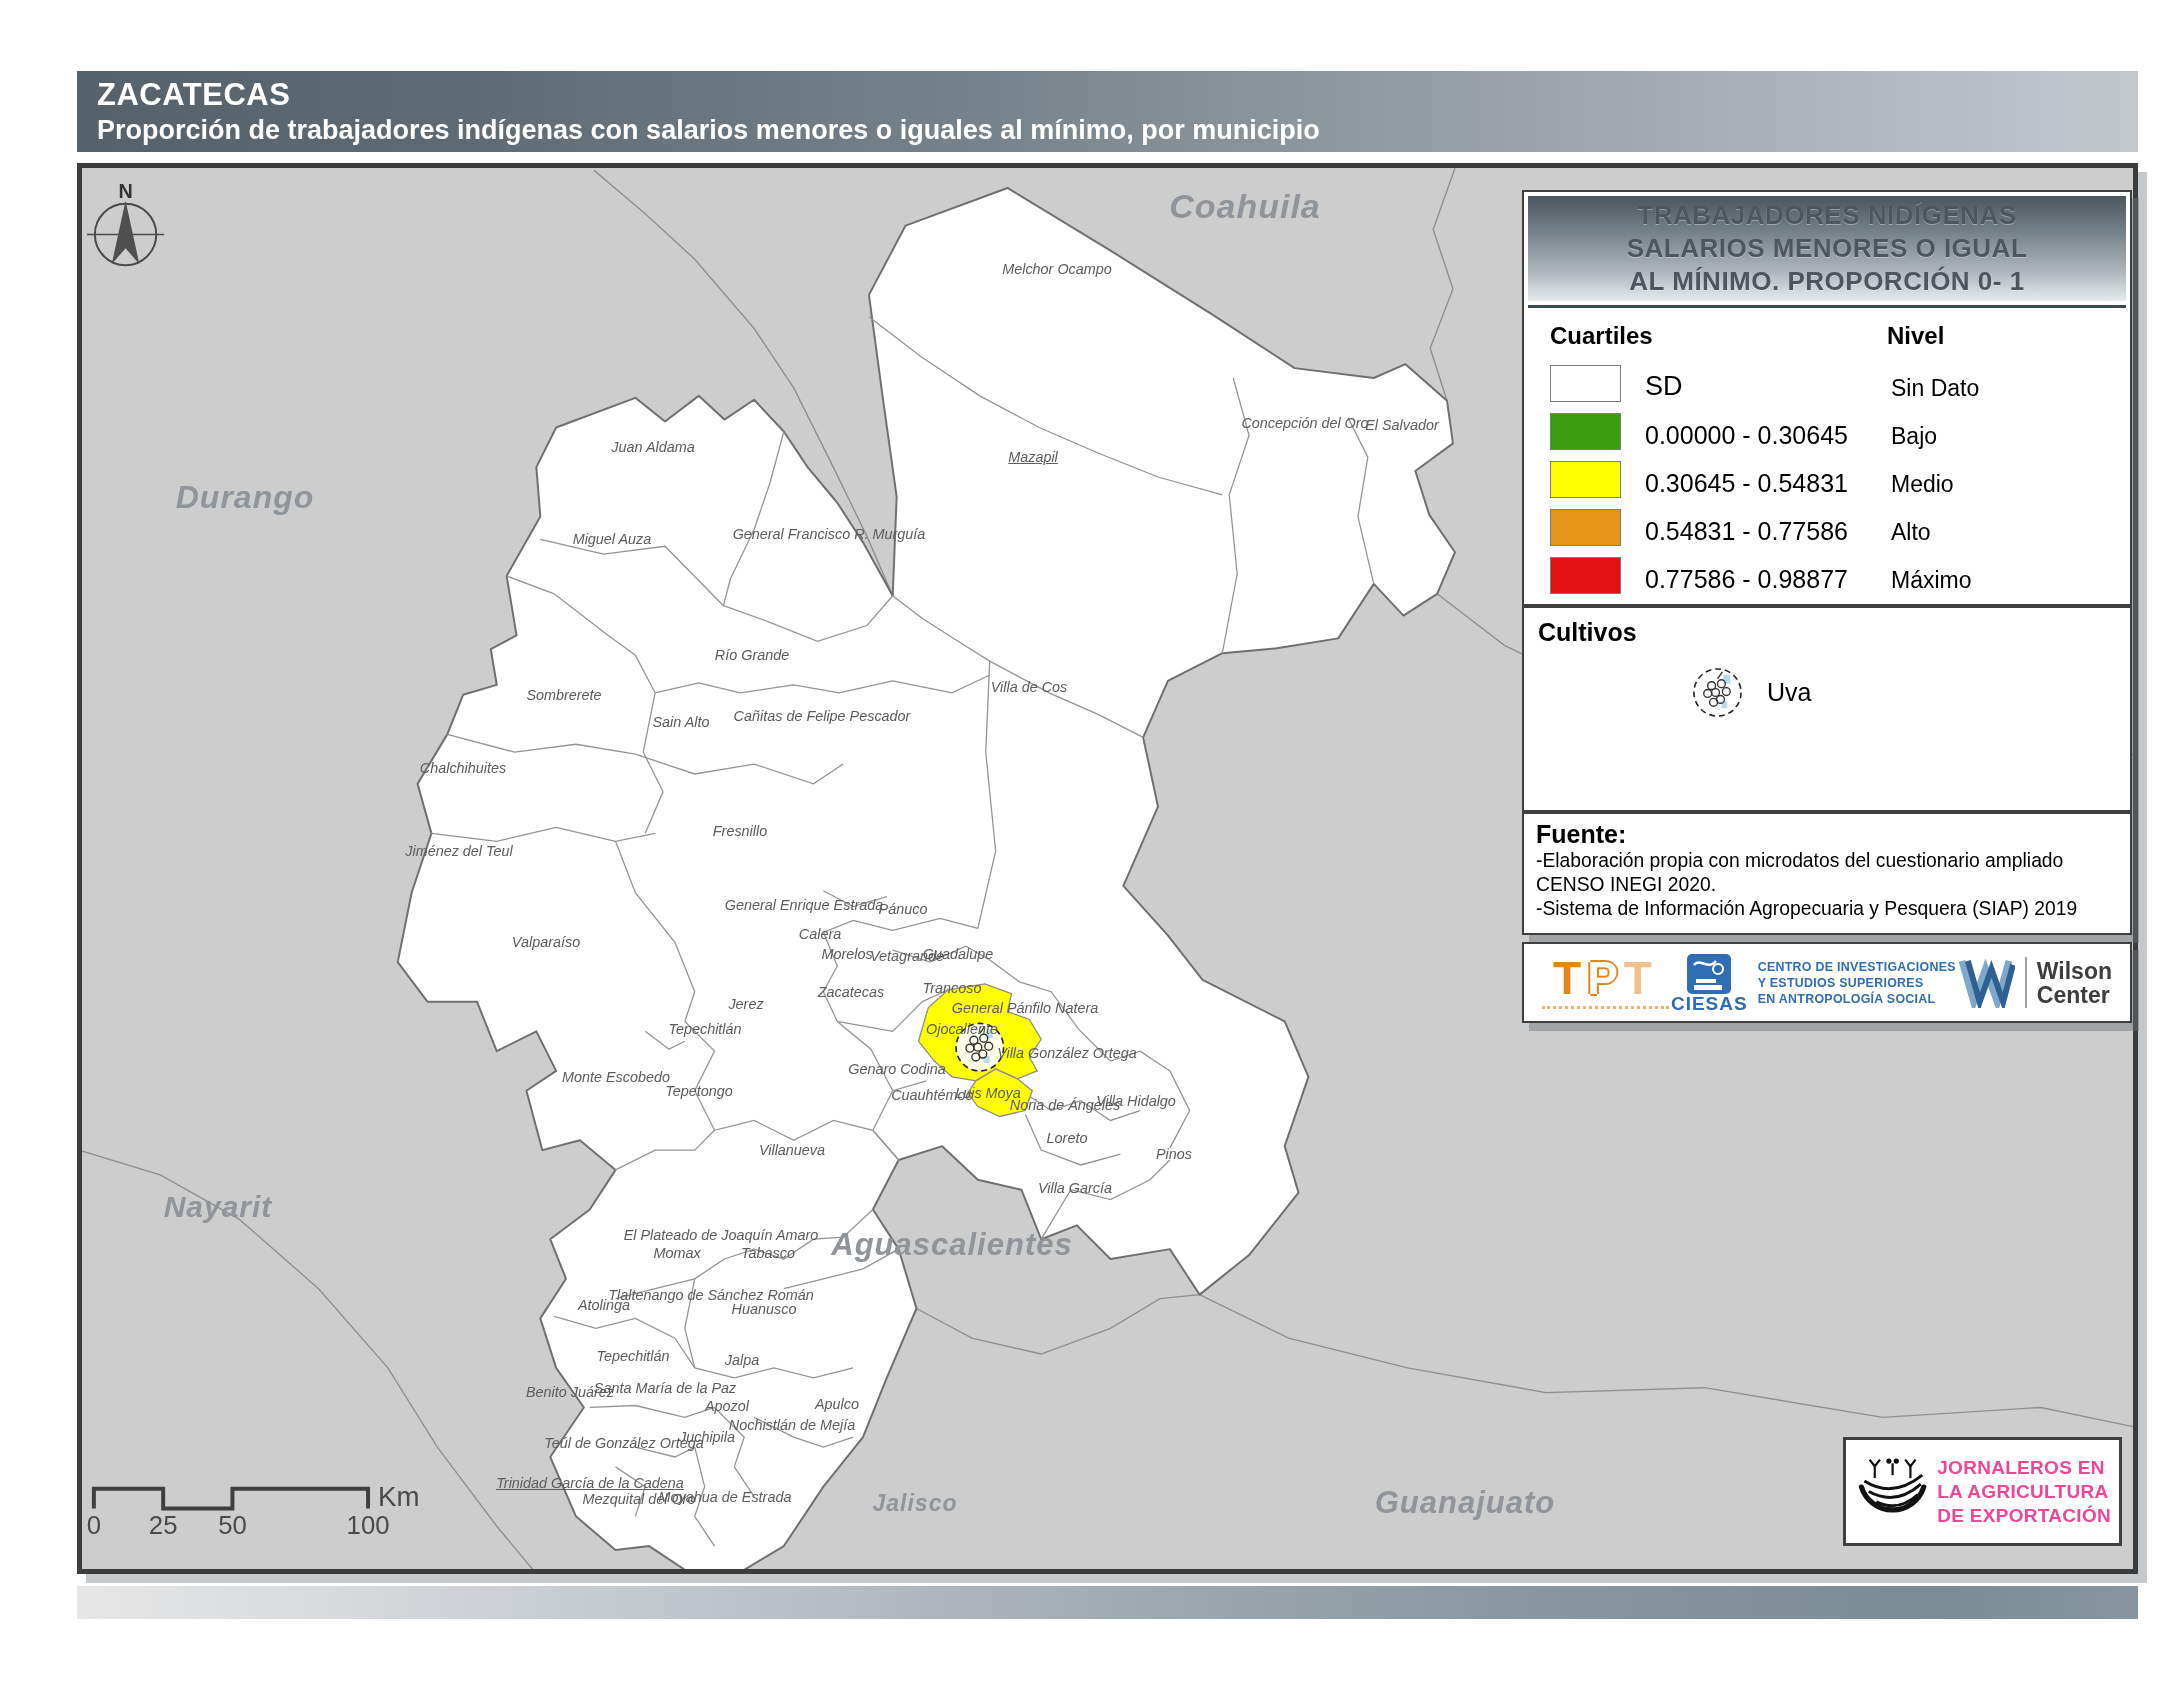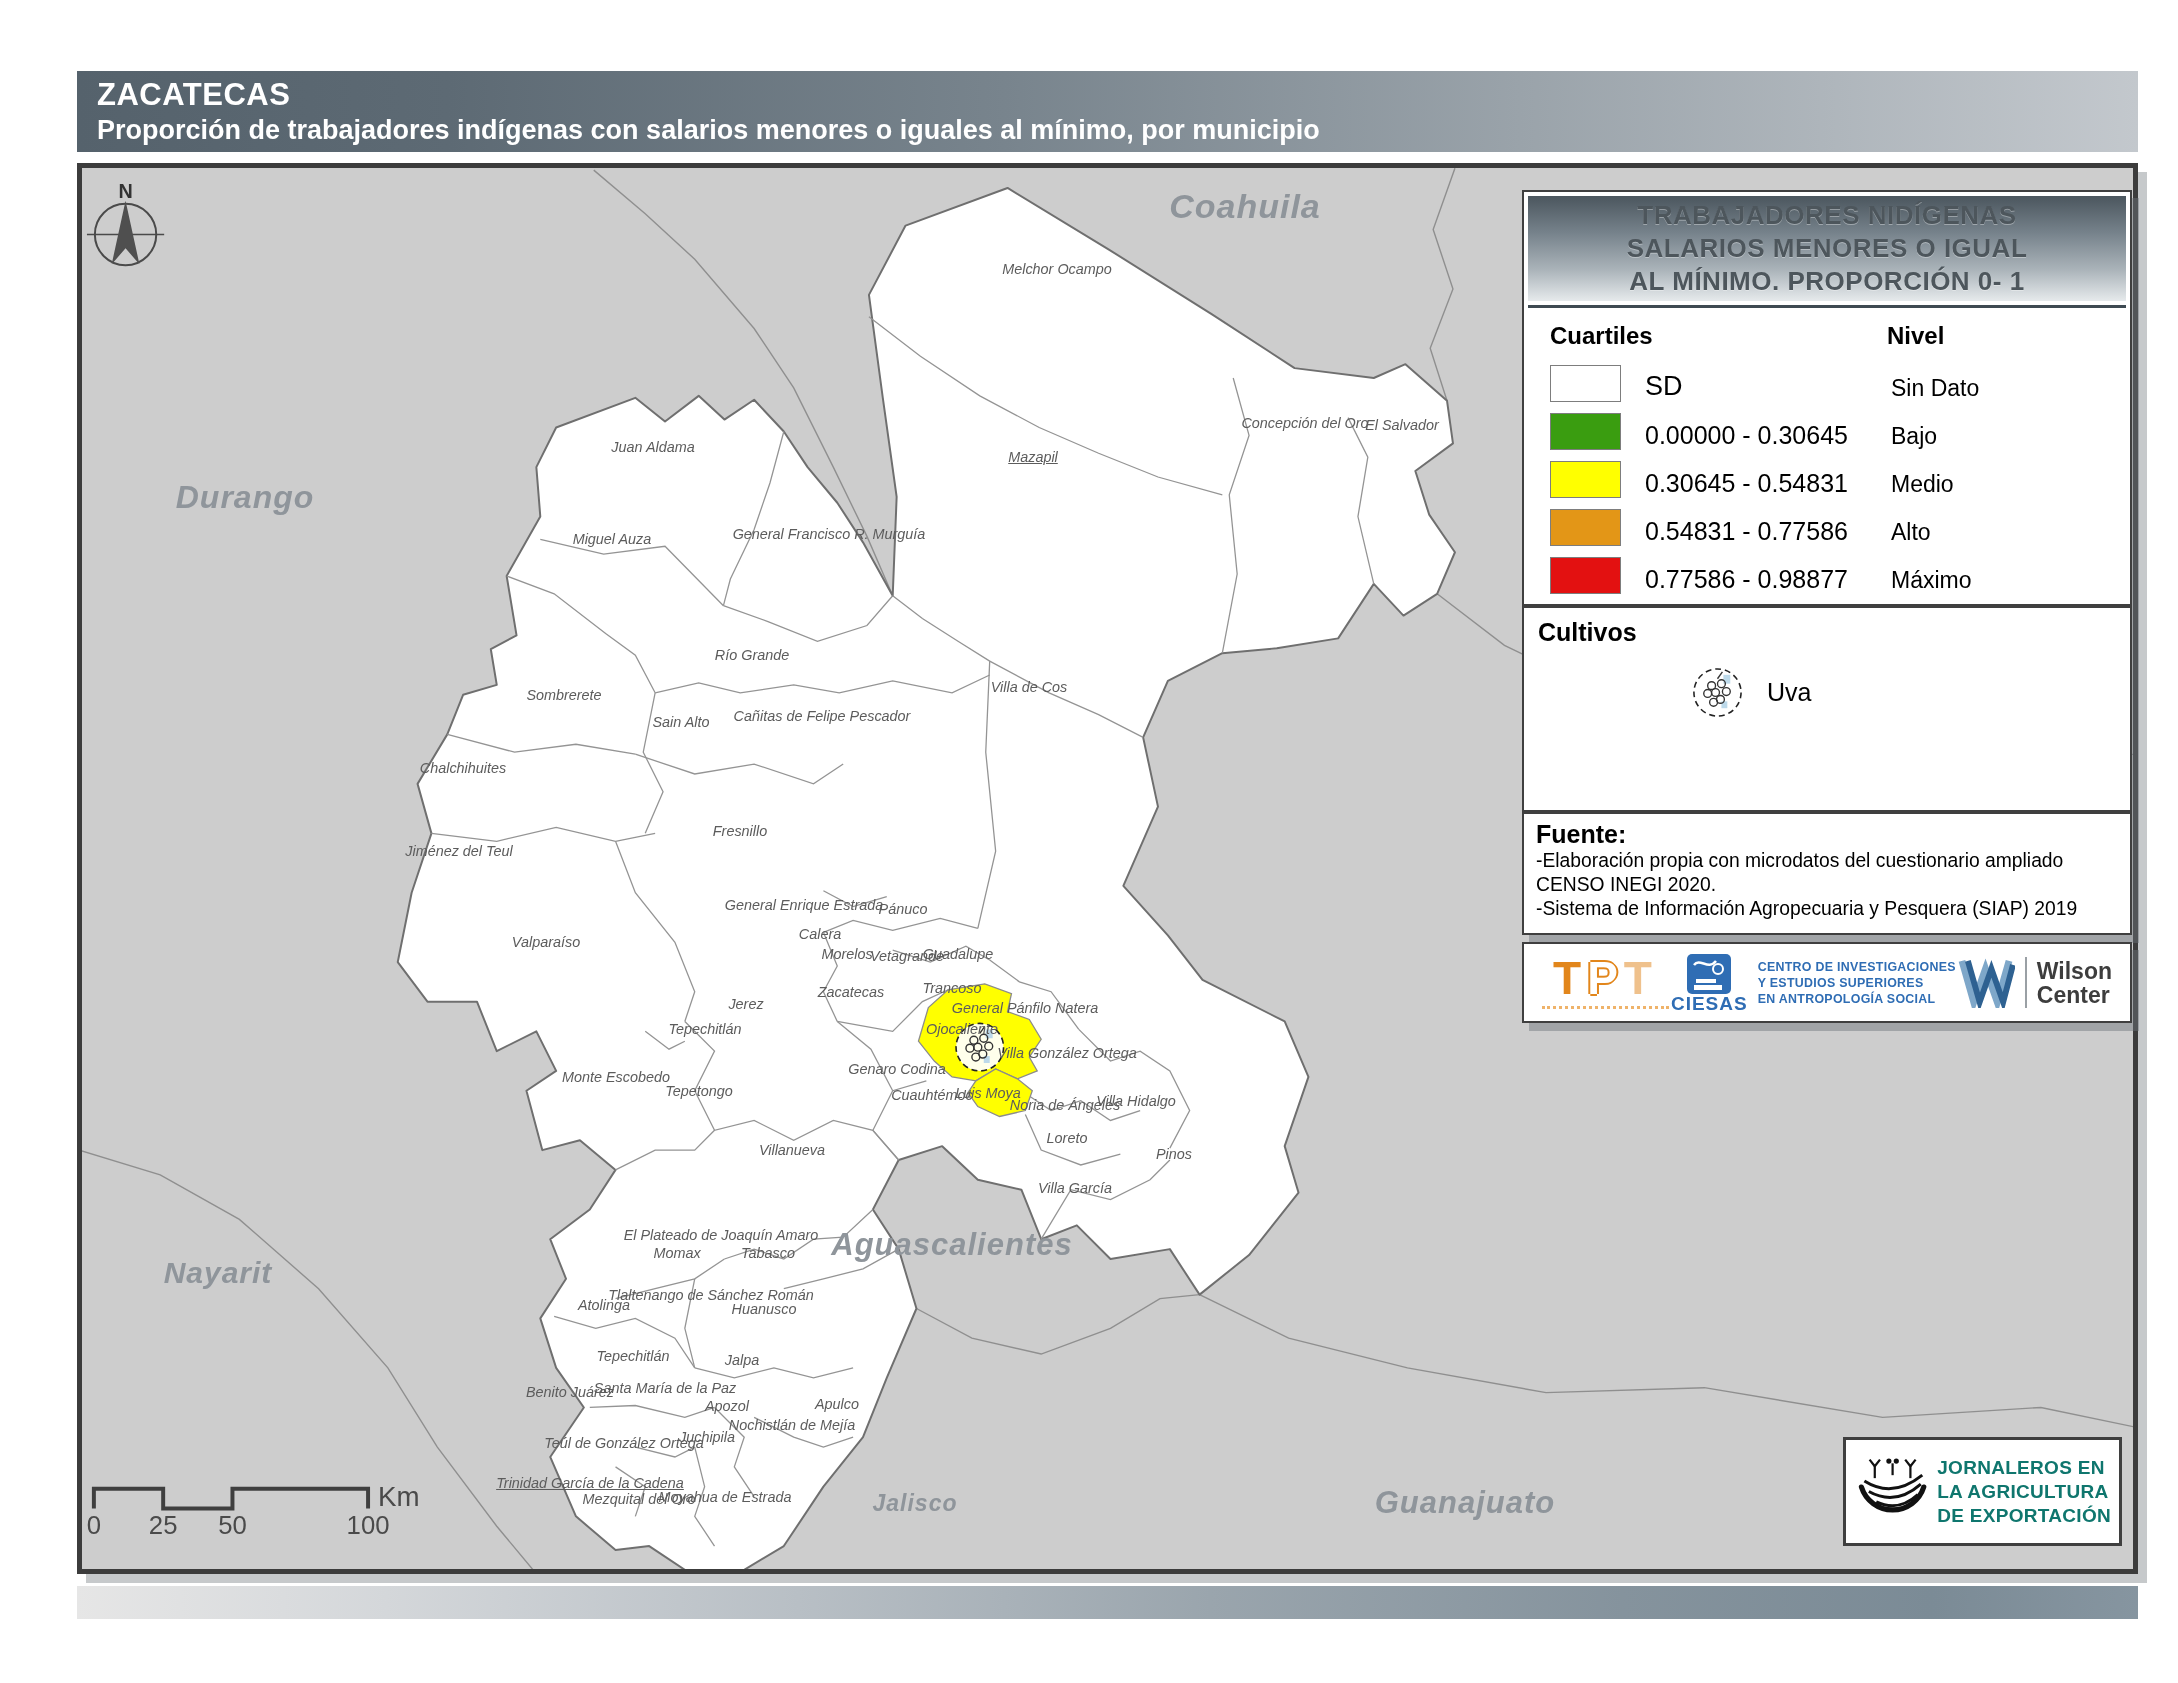--- a/index.html
+++ b/index.html
@@ -48,21 +48,21 @@
   .tpt-caption{width:127px;border-top:3px dotted #efb36a;margin-top:6px;}
   .ciesas{display:flex;align-items:center;}
   .ciesas-left{display:flex;flex-direction:column;align-items:center;margin-right:10px;}
   .ciesas-acronym{font-size:19px;font-weight:bold;color:#2f6db4;letter-spacing:1px;line-height:18px;}
   .ciesas-lines div{font-size:12.4px;font-weight:bold;color:#2f6db4;line-height:16px;letter-spacing:0.3px;}
   .wilson{display:flex;align-items:center;}
   .wilson-divider{width:2px;height:51px;background:#9aa0a5;margin:0 10px;}
   .wilson-name div{font-size:23px;font-weight:bold;color:#3d3d3d;line-height:24px;}
   #jornaleros{left:1761px;top:1269px;width:279px;height:109px;display:flex;align-items:center;padding:0 8px;box-shadow:none;border-width:3px;}
   .jor-text{margin-left:6px;}
-  .jor-text div{font-size:19px;font-weight:bold;color:#0f766e;line-height:24px;letter-spacing:0.3px;white-space:nowrap;}
+  .jor-text div{font-size:19px;font-weight:bold;color:#ec4899;line-height:24px;letter-spacing:0.3px;white-space:nowrap;}
   .bottom-strip{position:absolute;left:77px;top:1586px;width:2061px;height:33px;
     background:linear-gradient(to right,#e6e6e6 0%,#d4d7da 15%,#b8bfc5 35%,#9aa5ad 55%,#85939d 75%,#7b8b96 90%,#8695a0 100%);}
 </style>
 </head>
 <body>
 
 <div class="titlebar">
   <div class="t1">ZACATECAS</div>
   <div class="t2">Proporción de trabajadores indígenas con salarios menores o iguales al mínimo, por municipio</div>
 </div>
@@ -170,21 +170,21 @@
       <text x="165" y="1550" text-anchor="middle" font-size="26" fill="#4a4a4a">25</text>
       <text x="235" y="1550" text-anchor="middle" font-size="26" fill="#4a4a4a">50</text>
       <text x="372" y="1550" text-anchor="middle" font-size="26" fill="#4a4a4a">100</text>
       <text x="382" y="1522" font-size="28" fill="#4a4a4a">Km</text>
     </g>
   </svg>
 
   <div id="map-labels">
       <span class="state-label" style="left: 1163px; top: 38px; font-size: 34px;">Coahuila</span>
       <span class="state-label" style="left: 163px; top: 329px; font-size: 32px;">Durango</span>
-      <span class="state-label" style="left: 136px; top: 1105px; font-size: 30px;">Nayarit</span>
+      <span class="state-label" style="left: 136px; top: 1039px; font-size: 30px;">Nayarit</span>
       <span class="state-label" style="left: 870px; top: 1077px; font-size: 31px;">Aguascalientes</span>
       <span class="state-label" style="left: 833px; top: 1335px; font-size: 23px;">Jalisco</span>
       <span class="state-label" style="left: 1383px; top: 1335px; font-size: 31px;">Guanajuato</span>
       <span class="muni-label" style="left: 975px; top: 101px;">Melchor Ocampo</span>
       <span class="muni-label" style="left: 1223px; top: 255px;">Concepción del Oro</span>
       <span class="muni-label" style="left: 1320px; top: 257px;">El Salvador</span>
       <span class="muni-label" style="left: 571px; top: 279px;">Juan Aldama</span>
       <span class="muni-label" style="left: 951px; top: 289px; text-decoration: underline;">Mazapil</span>
       <span class="muni-label" style="left: 530px; top: 371px;">Miguel Auza</span>
       <span class="muni-label" style="left: 747px; top: 366px;">General Francisco R. Murguía</span>

